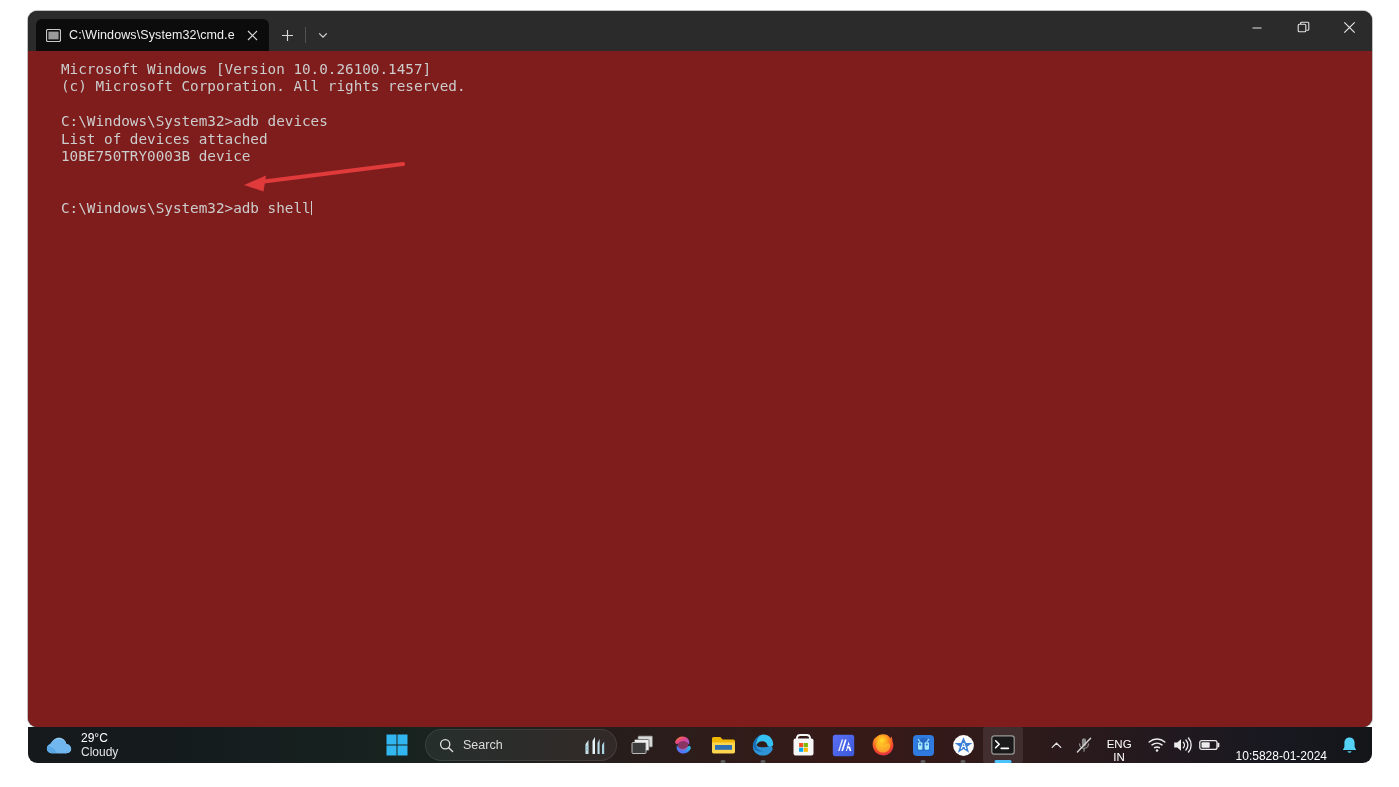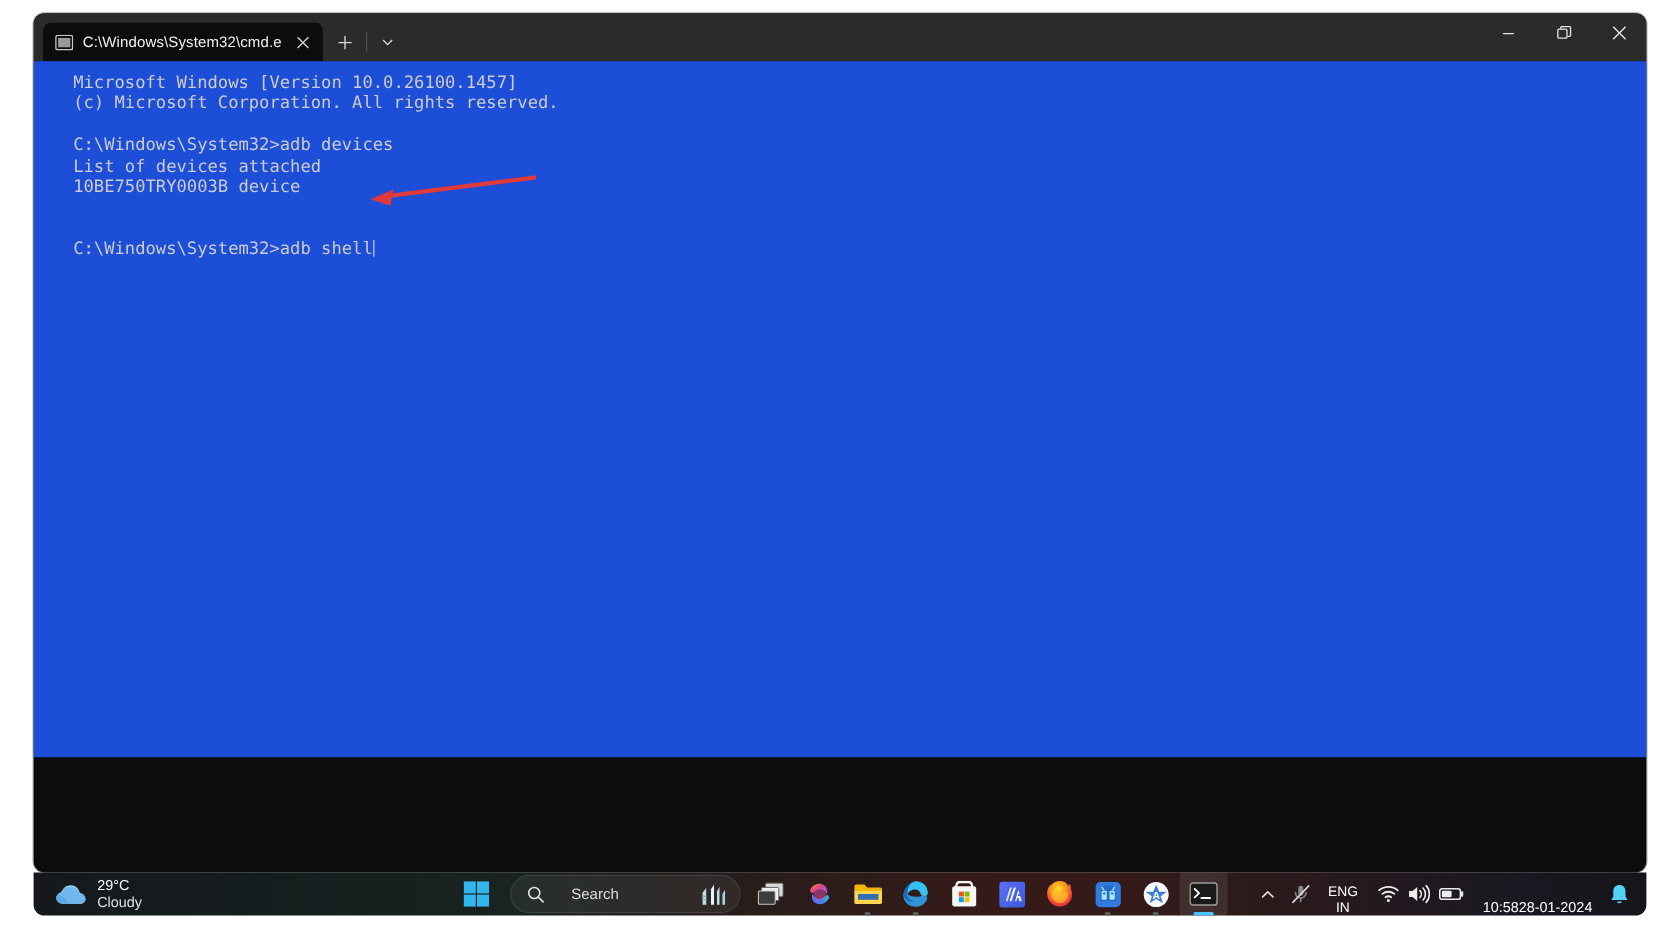--- a/index.html
+++ b/index.html
@@ -115,22 +115,22 @@
     width: 46px;
     height: 33px;
     display: flex;
     align-items: center;
     justify-content: center;
   }
 
   
   .term-body {
     position: relative;
-    height: 580px;
-    background: #1d4ed8;
+    height: 676px;
+    background: #7f1d1d;
     padding: 10px 0 0 6px;
     box-sizing: border-box;
   }
   .term-text {
     font-family: "DejaVu Sans Mono", "Liberation Mono", monospace;
     font-size: 14.3px;
     line-height: 17.4px;
     color: #cccccc;
     white-space: pre;
     letter-spacing: 0px;
@@ -238,21 +238,21 @@
   }
   .tb-indicator.wide {
     width: 17px;
     background: #4cc2ff;
   }
 
   
   #search-box {
     display: flex;
     align-items: center;
-    gap: 22px;
+    gap: 9px;
     width: 192px;
     height: 32px;
     border-radius: 16px;
     background: rgba(255,255,255,0.055);
     border: 1px solid rgba(255,255,255,0.09);
     padding: 0 8px 0 13px;
     margin: 0 6px 0 8px;
     box-sizing: border-box;
     position: relative;
   }

